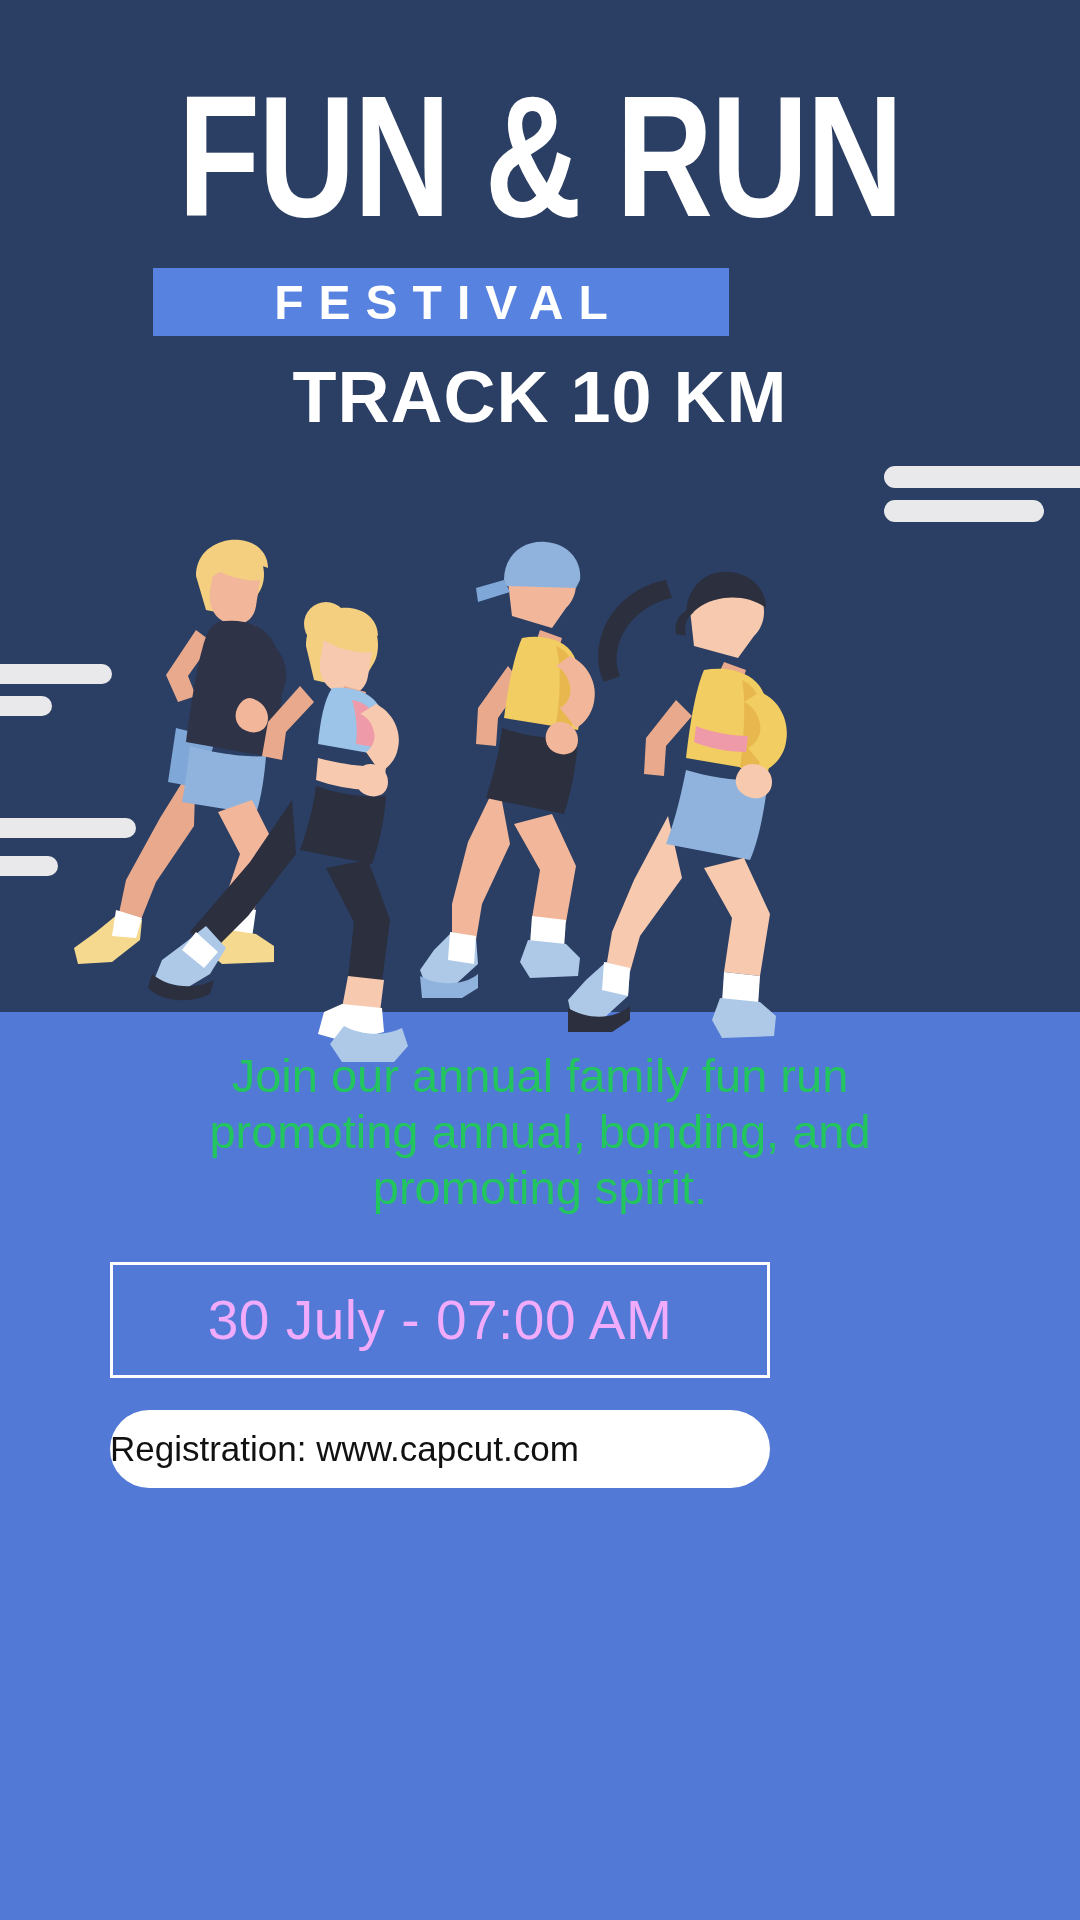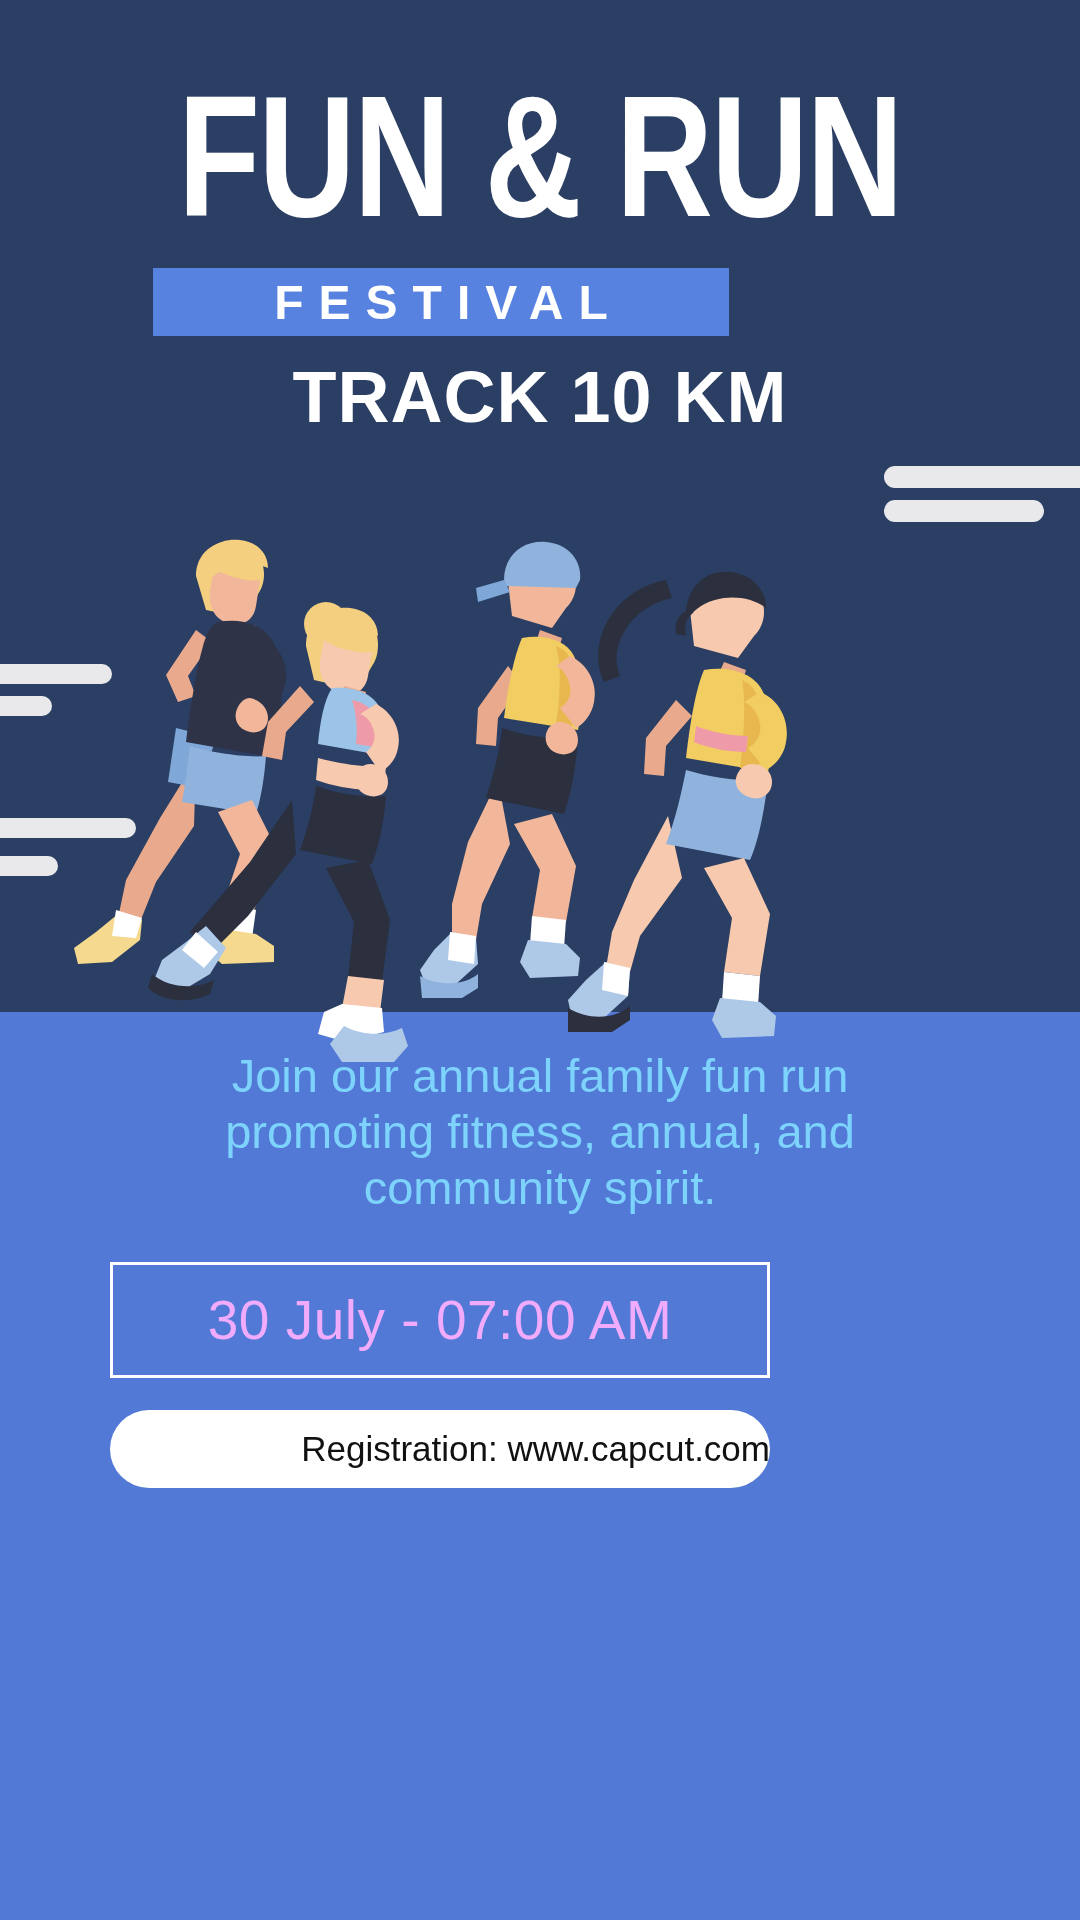--- a/index.html
+++ b/index.html
@@ -74,21 +74,21 @@
 
   
   .runners {
     position:absolute; left:0; top:470px; width:1080px; height:600px;
   }
 
   
   .blurb {
     position:absolute; top:1048px; left:90px; width:900px;
     text-align:center;
-    color:#7dd3fc;
+    color:#22c55e;
     font-size:47px;
     line-height:56px;
     font-weight:300;
   }
   .blurb div { white-space:nowrap; }
 
   .date-box {
     position:absolute; top:1262px; left:110px;
     width:660px; height:116px;
     border:3px solid #ffffff;
@@ -100,21 +100,21 @@
     font-weight:400;
     letter-spacing:0.5px;
     white-space:nowrap;
   }
 
   .cta {
     position:absolute; top:1410px; left:110px;
     width:660px; height:78px;
     background:#ffffff;
     border-radius:40px;
-    display:flex; align-items:center; justify-content:flex-end;
+    display:flex; align-items:center; justify-content:flex-start;
   }
   .cta span {
     color:#111111;
     font-size:35px;
     font-weight:400;
     white-space:nowrap;
   }
 </style>
 </head>
 <body>
@@ -258,22 +258,22 @@
       <path d="M724 502 l36 4 l-2 30 l-36 -4 Z" fill="#ffffff"></path>
       <path d="M720 528 l40 4 l16 14 l-2 20 l-52 2 l-10 -18 Z" fill="#aec9e8"></path>
 
       <path d="M760 222 c20 8 30 30 26 50 c-2 14-12 24-20 28 l-18 -22 c8-4 14-14 12-24 c-2-12-10-20-16-22 Z" fill="#f2cd62"></path>
       <path d="M752 294 c12 0 20 8 20 18 c0 10-8 18-20 16 c-10-2-18-10-16-20 c2-8 8-14 16-14 Z" fill="#f7c9ae"></path>
     </g>
   </svg>
 
   <div class="blurb">
     <div>Join our annual family fun run</div>
-    <div>promoting fitness, annual, and</div>
-    <div>community spirit.</div>
+    <div>promoting annual, bonding, and</div>
+    <div>promoting spirit.</div>
   </div>
 
   <div class="date-box">
     <span>30 July - 07:00 AM</span>
   </div>
 
   <div class="cta">
     <span>Registration: www.capcut.com</span>
   </div>
 

